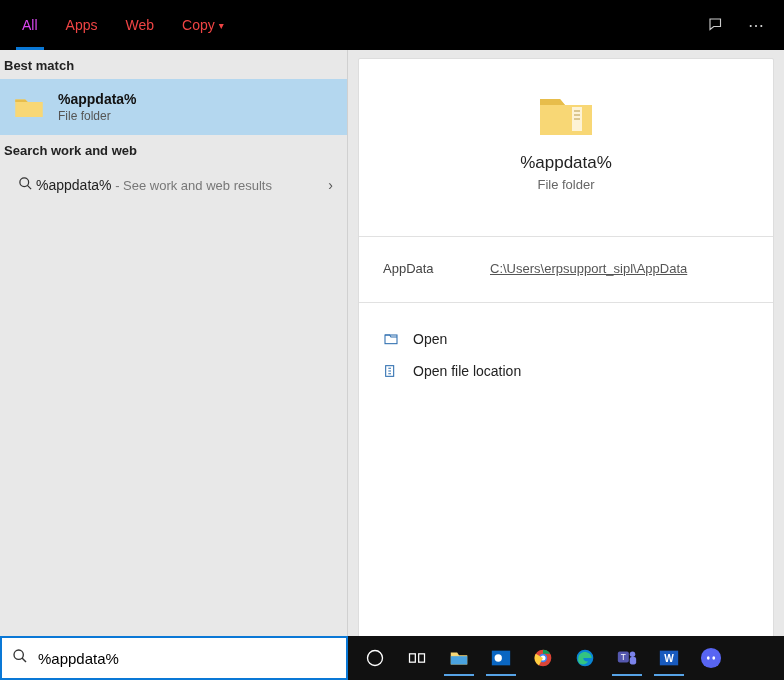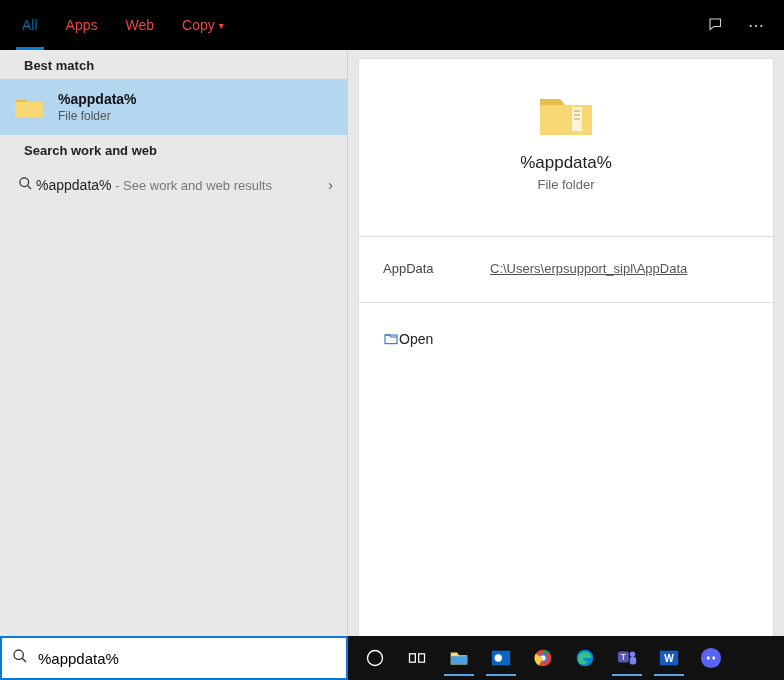--- a/index.html
+++ b/index.html
@@ -3,33 +3,33 @@
 <meta charset="utf-8">
 <style>
   * { box-sizing: border-box; margin: 0; padding: 0; font-family: "Segoe UI", Tahoma, sans-serif; }
   html, body { width: 784px; height: 680px; overflow: hidden; background: #e8e8e8; }
 
   .root { width: 784px; height: 680px; display: flex; flex-direction: column; }
 
   
   .tabs { height: 50px; background: #000; display: flex; align-items: center; color: #ccc; padding: 0 8px; position: relative; }
   .tab { padding: 0 14px; height: 50px; display: flex; align-items: center; font-size: 14px; cursor: pointer; color: #ef4444; position: relative; }
-  .tab.active { color: #0369a1; text-align: center; }
+  .tab.active { color: #d946ef; text-align: center; }
   .tab.active::after { content:""; position:absolute; left:8px; right:8px; bottom:0; height:3px; background:#0a78d6; }
   .tab .chev { margin-left:4px; font-size:10px; }
   .tabs .spacer { flex:1; }
   .tab-icon { width:40px; display:flex; align-items:center; justify-content:center; color:#ccc; cursor:pointer; }
 
   
   .body { flex:1; display:flex; min-height:0; }
 
   .left { width: 348px; background:#e8e8e8; display:flex; flex-direction:column; border-right:1px solid #d0d0d0;}
   .right { flex:1; background:#e8e8e8; padding:8px 10px; }
 
-  .section-label { font-size:13px; font-weight:600; padding:8px 12px 6px 24px; color:#222;}
+  .section-label { font-size:13px; font-weight:600; padding:8px 12px 6px 4px; color:#222;}
   .best-row { display:flex; align-items:center; padding:12px 14px; gap:14px; cursor:pointer; }
   .best-row.selected { background:#b4d7ef; }
   .folder-icon-small { width:30px; height:26px; }
   .best-text .title { font-size:14px; font-weight:700; color:#111;}
   .best-text .sub { font-size:12px; color:#555; margin-top:2px;}
 
   .web-row { display:flex; align-items:center; padding:12px 14px; gap:0; cursor:pointer; position:relative;}
   .web-row .mag { width:22px; text-align:center; color:#333; font-size:15px;}
   .web-row .lbl { font-size:14px; color:#222;}
   .web-row .hint { font-size:13px; color:#777;}
@@ -39,21 +39,21 @@
   .preview { background:#fff; border:1px solid #ddd; border-radius:2px; height: 583px; padding:20px 24px; }
   .big-folder-wrap { display:flex; flex-direction:column; align-items:center; padding:10px 0 24px 0; }
   .big-folder { width:56px; height:50px; }
   .preview-title { font-size:17px; margin-top:14px; color:#222; }
   .preview-sub { font-size:13px; color:#666; margin-top:4px;}
   .hr { height:1px; background:#e1e1e1; margin: 20px -24px; }
   .loc-row { display:flex; font-size:13px;  padding: 4px 0 6px 0;}
   .loc-row .k { width:100px; color:#444;}
   .loc-row .v { color:#555; text-decoration:underline; cursor:pointer;margin-left:7px;}
   .actions { margin-top:6px;}
-  .action { display:flex; align-items:center; gap:0; padding:8px 0; font-size:14px; color:#222; cursor:pointer;}
+  .action { display:flex; align-items:center; gap:14px; padding:8px 0; font-size:14px; color:#222; cursor:pointer;}
   .action svg { width:16px; height:16px;}
 
   
   .search-row { height:44px; display:flex; }
   .search-box { width:348px; background:#fff; border:2px solid #0a78d6; display:flex; align-items:center; padding:0 10px; gap:10px;}
   .search-box .mag { color:#333; font-size:16px;}
   .search-box input { border:none; outline:none; font-size:15px; flex:1; background:transparent;}
 
   
   .taskbar { flex:1; background:#111; display:flex; align-items:center; padding:0 6px; gap:0; }
@@ -138,20 +138,27 @@
         </div>
         <div class="hr"></div>
         <div class="actions">
           <div class="action">
             <svg viewBox="0 0 24 24" fill="none" stroke="#2f6fb0" stroke-width="1.6">
                 <rect x="3" y="6" width="18" height="13"></rect>
                 <path d="M3 6 L10 6 L12 9 L21 9"></path>
               </svg>
             <span>Open</span>
           </div>
+          <div class="action">
+            <svg viewBox="0 0 24 24" fill="none" stroke="#2f6fb0" stroke-width="1.6">
+                <rect x="4" y="4" width="12" height="16"></rect>
+                <path d="M8 8h4M8 12h4M8 16h4"></path>
+              </svg>
+            <span>Open file location</span>
+          </div>
         </div>
       </div>
     </div>
   </div>
 
   <div class="search-row">
     <div class="search-box">
       <span class="mag">
         <svg width="16" height="16" viewBox="0 0 24 24" fill="none" stroke="#333" stroke-width="2">
             <circle cx="10" cy="10" r="7"></circle>

